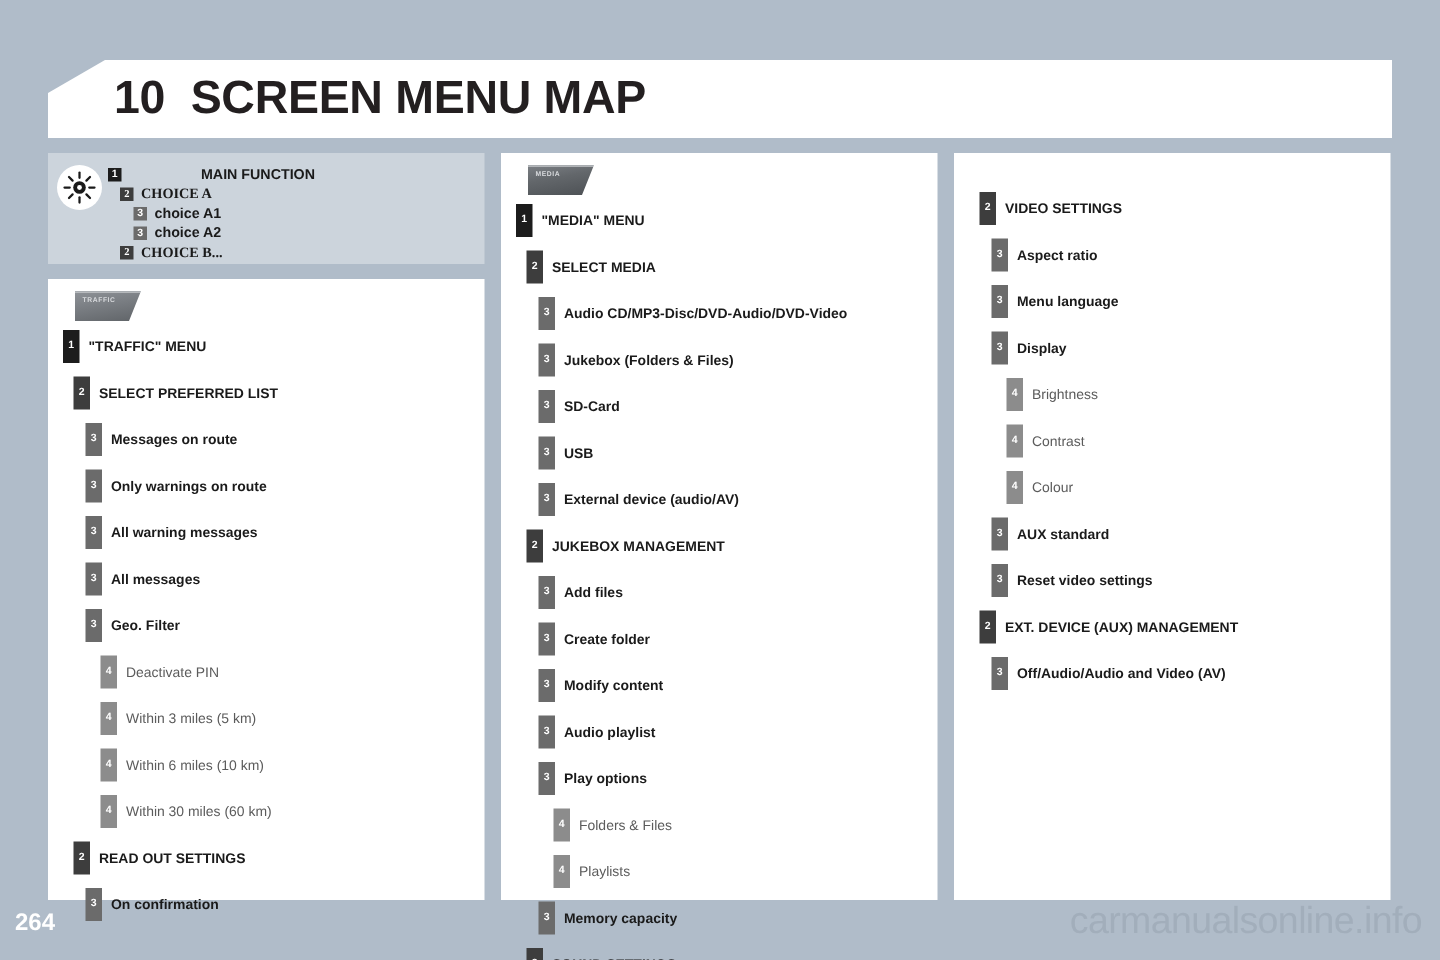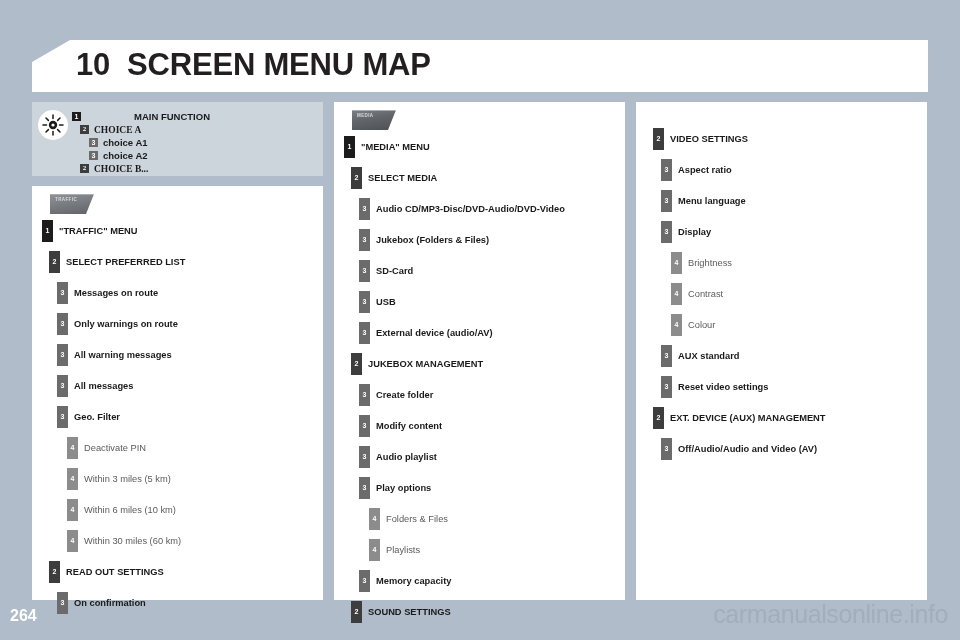--- a/index.html
+++ b/index.html
@@ -369,20 +369,24 @@
           <div class="tree-row indent3">
             <span class="badge lv3">3</span>
             <span class="rowlabel">External device (audio/AV)</span>
           </div>
           <div class="tree-row indent2">
             <span class="badge lv2">2</span>
             <span class="rowlabel">JUKEBOX MANAGEMENT</span>
           </div>
           <div class="tree-row indent3">
             <span class="badge lv3">3</span>
+            <span class="rowlabel">Add files</span>
+          </div>
+          <div class="tree-row indent3">
+            <span class="badge lv3">3</span>
             <span class="rowlabel">Create folder</span>
           </div>
           <div class="tree-row indent3">
             <span class="badge lv3">3</span>
             <span class="rowlabel">Modify content</span>
           </div>
           <div class="tree-row indent3">
             <span class="badge lv3">3</span>
             <span class="rowlabel">Audio playlist</span>
           </div>

